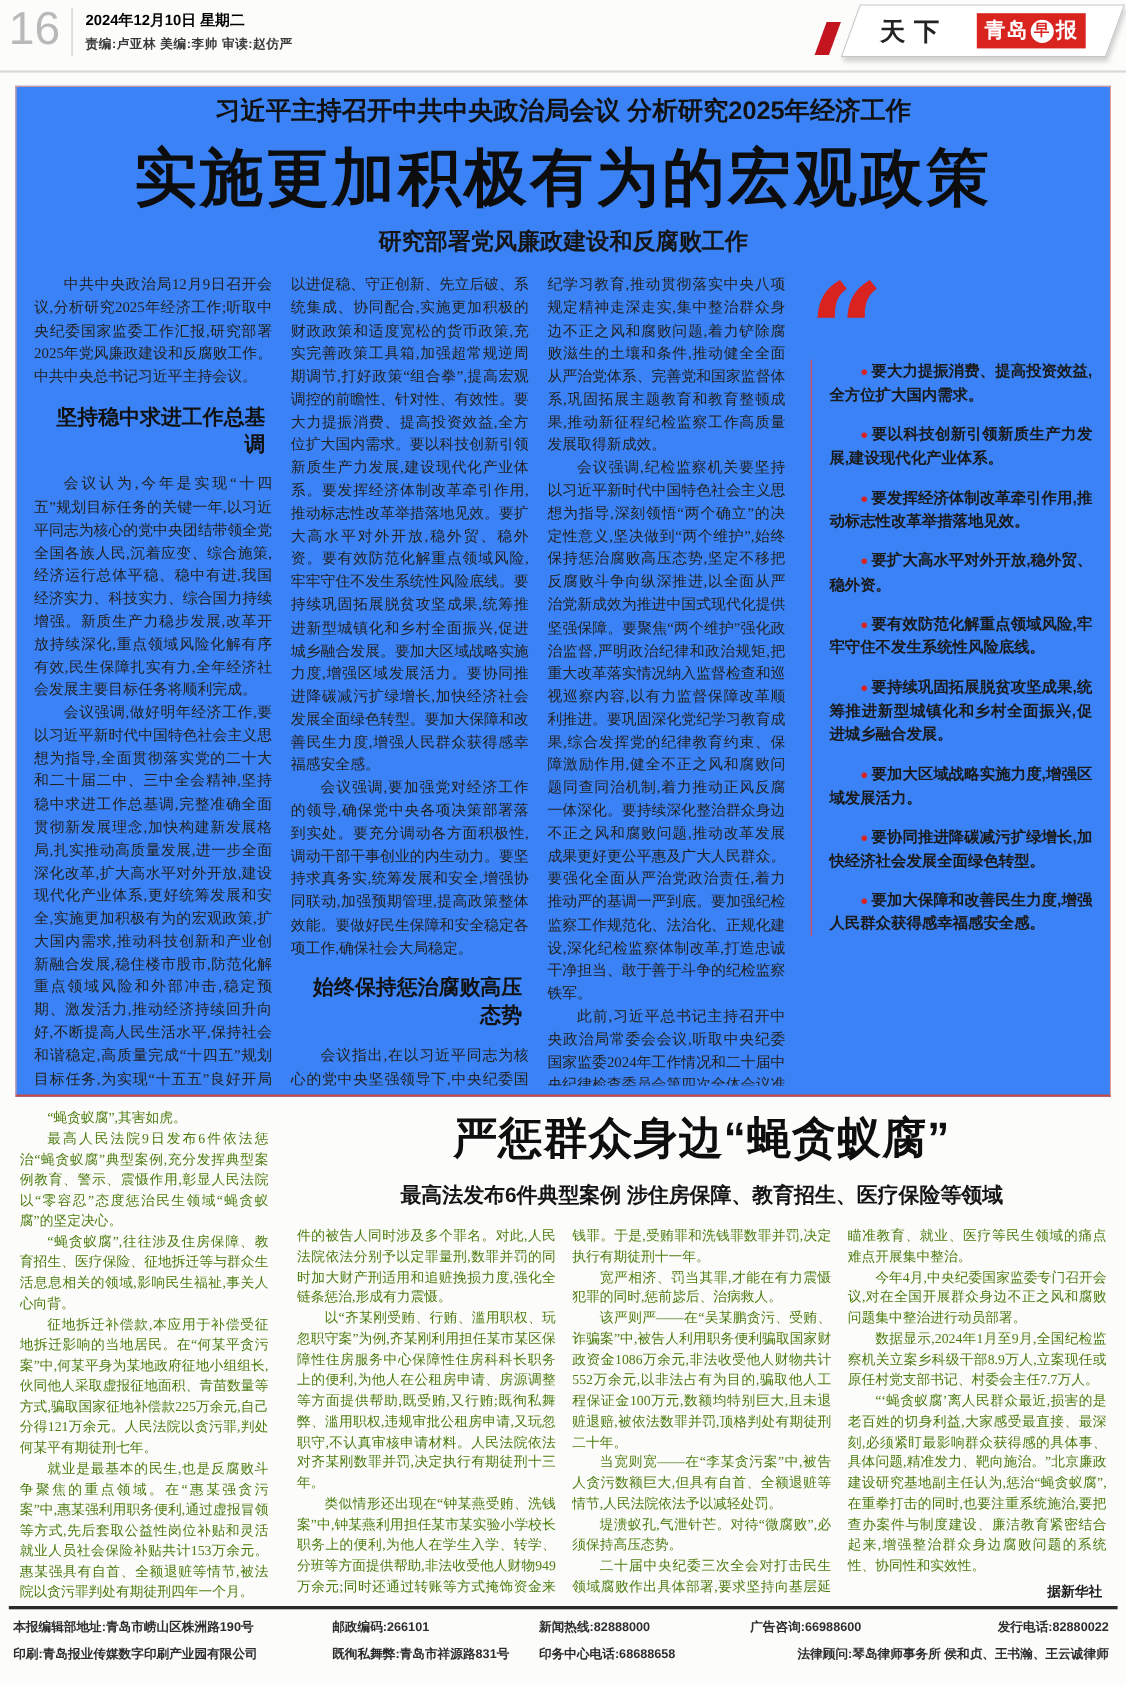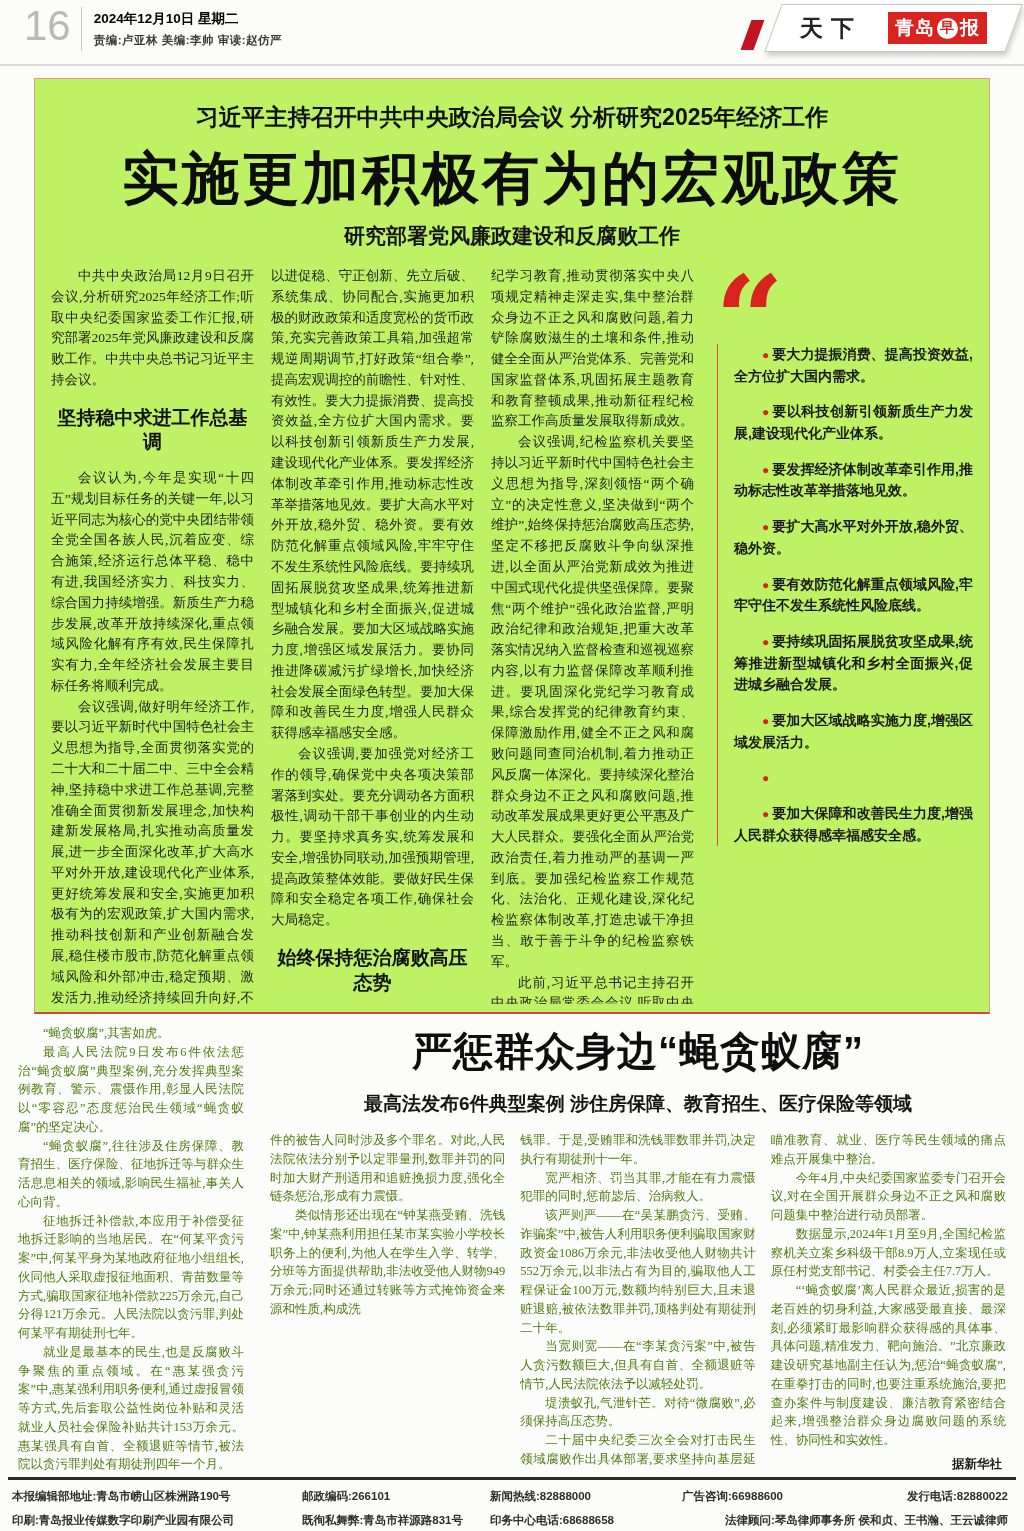--- a/index.html
+++ b/index.html
@@ -1,44 +1,44 @@
 <!DOCTYPE html>
 <html><head>
 <meta charset="utf-8">
 <style>
   html,body{margin:0;padding:0;}
   body{
     width:1024px;height:1531px;background:#fcfcfb;color:#1c1c1c;
     font-family:"Liberation Serif", serif;box-sizing:border-box;overflow:hidden;
   }
   
-  .header{height:60px;position:relative;border-bottom:2px solid #d9d9d9;padding:4px 0 0 24px;display:flex;}
+  .header{height:60px;position:relative;border-bottom:2px solid #d9d9d9;padding:4px 0 0 8px;display:flex;}
   .page-num{font-family:"Liberation Sans",sans-serif;font-size:42px;color:#b9b9b9;line-height:1.05;padding-right:10px;}
   .header-divider{width:1px;background:#c9c9c9;height:44px;margin-top:3px;}
   .header-info{padding-left:12px;font-family:"Liberation Sans",sans-serif;}
   .date-line{font-size:13.5px;font-weight:bold;color:#000000;margin:6px 0 5px;}
   .editors-line{font-size:11.5px;font-weight:bold;color:#3a3a3a;letter-spacing:.5px;}
   .section-wrap{position:absolute;right:10px;top:2px;display:flex;align-items:center;height:52px;}
   .red-stripe{width:13px;height:30px;background:#c3151f;transform:skewX(-20deg);margin-right:14px;margin-top:14px;}
   .section-box{border:1px solid #c5c5c5;background:#fff;transform:skewX(-20deg);padding:7px 26px;
     box-shadow:3px 4px 5px rgba(0,0,0,.18);display:flex;align-items:center;gap:26px;}
   .section-box-inner{transform:skewX(20deg);display:flex;align-items:center;gap:26px;}
   .section-title{font-family:"Liberation Sans",sans-serif;font-size:23px;font-weight:bold;letter-spacing:8px;color:#222;}
   .masthead{background:#d8231f;color:#fff;display:flex;align-items:center;padding:3px 7px;font-family:"Liberation Sans",sans-serif;font-weight:900;font-size:19px;letter-spacing:1px;}
   .masthead-circle{background:#fff;color:#d8231f;border-radius:50%;width:21px;height:21px;display:flex;align-items:center;justify-content:center;margin:0 2px;font-size:14px;font-weight:900;}
   
-  .main-box{margin:12px 34px 10px;border:1px solid #df9a96;border-bottom:2px solid #c84a42;padding:19px 16px 8px;background:#bef264;}
+  .main-box{margin:12px 14px 10px;border:1px solid #df9a96;border-bottom:2px solid #c84a42;padding:2px 16px 8px;background:#3b82f6;}
   .kicker{text-align:center;font-family:"Liberation Sans",sans-serif;font-size:23px;font-weight:bold;color:#111;margin:4px 0 2px;}
   .headline{text-align:center;font-family:"Liberation Sans",sans-serif;font-size:57px;font-weight:900;letter-spacing:3px;color:#0d0d0d;margin:8px 0 4px;}
   .subheadline{text-align:center;font-family:"Liberation Sans",sans-serif;font-size:21px;font-weight:bold;color:#151515;margin:2px 0 16px;}
   .columns{display:flex;gap:17px;height:738px;overflow:hidden;}
   .col{flex:1;min-width:0;}
   .col p{font-size:13.5px;line-height:1.54;text-align:justify;margin:0;text-indent:2em;color:#222;}
   .col p.cont{text-indent:0;}
-  .col h3{font-family:"Liberation Sans",sans-serif;font-size:19px;font-weight:bold;text-align:center;color:#111;margin:15px 6px 13px;line-height:1.3;}
+  .col h3{font-family:"Liberation Sans",sans-serif;font-size:19px;font-weight:bold;text-align:right;color:#111;margin:15px 6px 13px;line-height:1.3;}
   
   .sidebar{width:258px;flex:none;padding-left:4px;}
   .quote-icon{height:64px;}
   .quote-icon::before{content:"“";font-family:"DejaVu Serif",serif;font-weight:900;font-size:120px;color:#d8231f;line-height:.9;display:block;}
   .bullets{border-left:1px solid #ef4444;padding-left:16px;margin-left:2px;margin-top:14px;}
   .bullet{font-family:"Liberation Sans",sans-serif;font-size:14px;font-weight:bold;color:#1a1a1a;
     line-height:1.55;text-align:justify;text-indent:2em;margin:0 0 14px;}
   .bullet .dot::before{content:"●";color:#d8231f;padding-right:3px;font-size:12px;}
   
   .bottom{display:flex;gap:15px;margin:8px 18px 6px;height:447px;overflow:hidden;}
@@ -111,21 +111,21 @@
     <div class="sidebar">
       <div class="quote-icon"></div>
       <div class="bullets">
         <p class="bullet"><span class="dot"></span><span>要大力提振消费、提高投资效益,全方位扩大国内需求。</span></p>
         <p class="bullet"><span class="dot"></span><span>要以科技创新引领新质生产力发展,建设现代化产业体系。</span></p>
         <p class="bullet"><span class="dot"></span><span>要发挥经济体制改革牵引作用,推动标志性改革举措落地见效。</span></p>
         <p class="bullet"><span class="dot"></span><span>要扩大高水平对外开放,稳外贸、稳外资。</span></p>
         <p class="bullet"><span class="dot"></span><span>要有效防范化解重点领域风险,牢牢守住不发生系统性风险底线。</span></p>
         <p class="bullet"><span class="dot"></span><span>要持续巩固拓展脱贫攻坚成果,统筹推进新型城镇化和乡村全面振兴,促进城乡融合发展。</span></p>
         <p class="bullet"><span class="dot"></span><span>要加大区域战略实施力度,增强区域发展活力。</span></p>
-        <p class="bullet"><span class="dot"></span></p>
+        <p class="bullet"><span class="dot"></span><span>要协同推进降碳减污扩绿增长,加快经济社会发展全面绿色转型。</span></p>
         <p class="bullet"><span class="dot"></span><span>要加大保障和改善民生力度,增强人民群众获得感幸福感安全感。</span></p>
       </div>
     </div>
   </div>
 </div>
 
 <div class="bottom">
   <div class="bcol bcol-first">
     <p>“蝇贪蚁腐”,其害如虎。</p>
     <p>最高人民法院9日发布6件依法惩治“蝇贪蚁腐”典型案例,充分发挥典型案例教育、警示、震慑作用,彰显人民法院以“零容忍”态度惩治民生领域“蝇贪蚁腐”的坚定决心。</p>
@@ -133,20 +133,21 @@
     <p>征地拆迁补偿款,本应用于补偿受征地拆迁影响的当地居民。在“何某平贪污案”中,何某平身为某地政府征地小组组长,伙同他人采取虚报征地面积、青苗数量等方式,骗取国家征地补偿款225万余元,自己分得121万余元。人民法院以贪污罪,判处何某平有期徒刑七年。</p>
     <p>就业是最基本的民生,也是反腐败斗争聚焦的重点领域。在“惠某强贪污案”中,惠某强利用职务便利,通过虚报冒领等方式,先后套取公益性岗位补贴和灵活就业人员社会保险补贴共计153万余元。惠某强具有自首、全额退赃等情节,被法院以贪污罪判处有期徒刑四年一个月。</p>
 
   </div>
   <div class="bottom-right">
     <div class="b-headline">严惩群众身边“蝇贪蚁腐”</div>
     <div class="b-subheadline">最高法发布6件典型案例 涉住房保障、教育招生、医疗保险等领域</div>
     <div class="b-cols">
       <div class="bcol">
         <p class="cont">件的被告人同时涉及多个罪名。对此,人民法院依法分别予以定罪量刑,数罪并罚的同时加大财产刑适用和追赃挽损力度,强化全链条惩治,形成有力震慑。</p>
+        <p>以“齐某刚受贿、行贿、滥用职权、玩忽职守案”为例,齐某刚利用担任某市某区保障性住房服务中心保障性住房科科长职务上的便利,为他人在公租房申请、房源调整等方面提供帮助,既受贿,又行贿;既徇私舞弊、滥用职权,违规审批公租房申请,又玩忽职守,不认真审核申请材料。人民法院依法对齐某刚数罪并罚,决定执行有期徒刑十三年。</p>
         <p>类似情形还出现在“钟某燕受贿、洗钱案”中,钟某燕利用担任某市某实验小学校长职务上的便利,为他人在学生入学、转学、分班等方面提供帮助,非法收受他人财物949万余元;同时还通过转账等方式掩饰资金来源和性质,构成洗</p>
       </div>
       <div class="bcol">
         <p class="cont">钱罪。于是,受贿罪和洗钱罪数罪并罚,决定执行有期徒刑十一年。</p>
         <p>宽严相济、罚当其罪,才能在有力震慑犯罪的同时,惩前毖后、治病救人。</p>
         <p>该严则严——在“吴某鹏贪污、受贿、诈骗案”中,被告人利用职务便利骗取国家财政资金1086万余元,非法收受他人财物共计552万余元,以非法占有为目的,骗取他人工程保证金100万元,数额均特别巨大,且未退赃退赔,被依法数罪并罚,顶格判处有期徒刑二十年。</p>
         <p>当宽则宽——在“李某贪污案”中,被告人贪污数额巨大,但具有自首、全额退赃等情节,人民法院依法予以减轻处罚。</p>
         <p>堤溃蚁孔,气泄针芒。对待“微腐败”,必须保持高压态势。</p>
         <p>二十届中央纪委三次全会对打击民生领域腐败作出具体部署,要求坚持向基层延伸,坚决惩治群众身边腐败问题,</p>
       </div>

